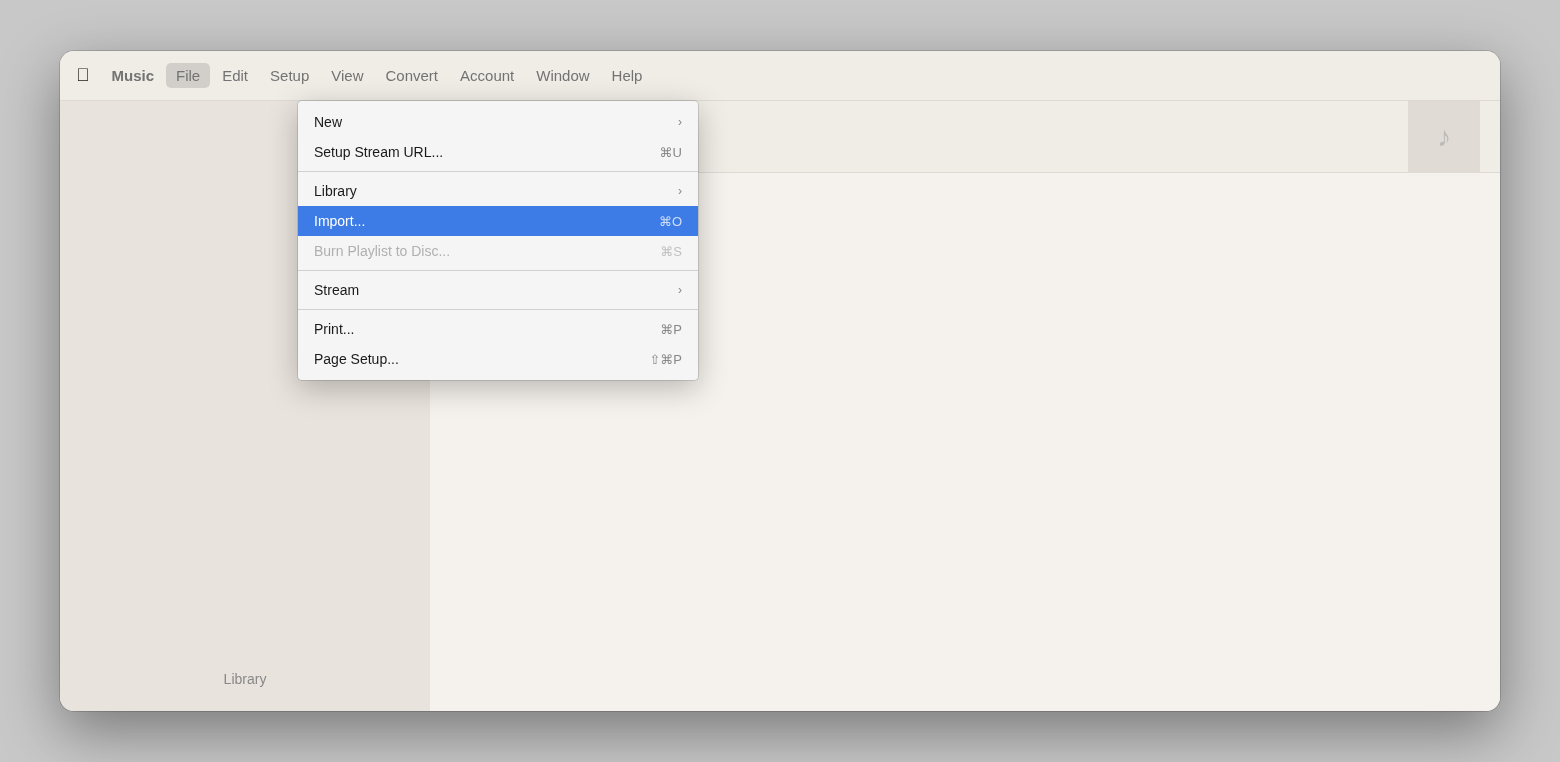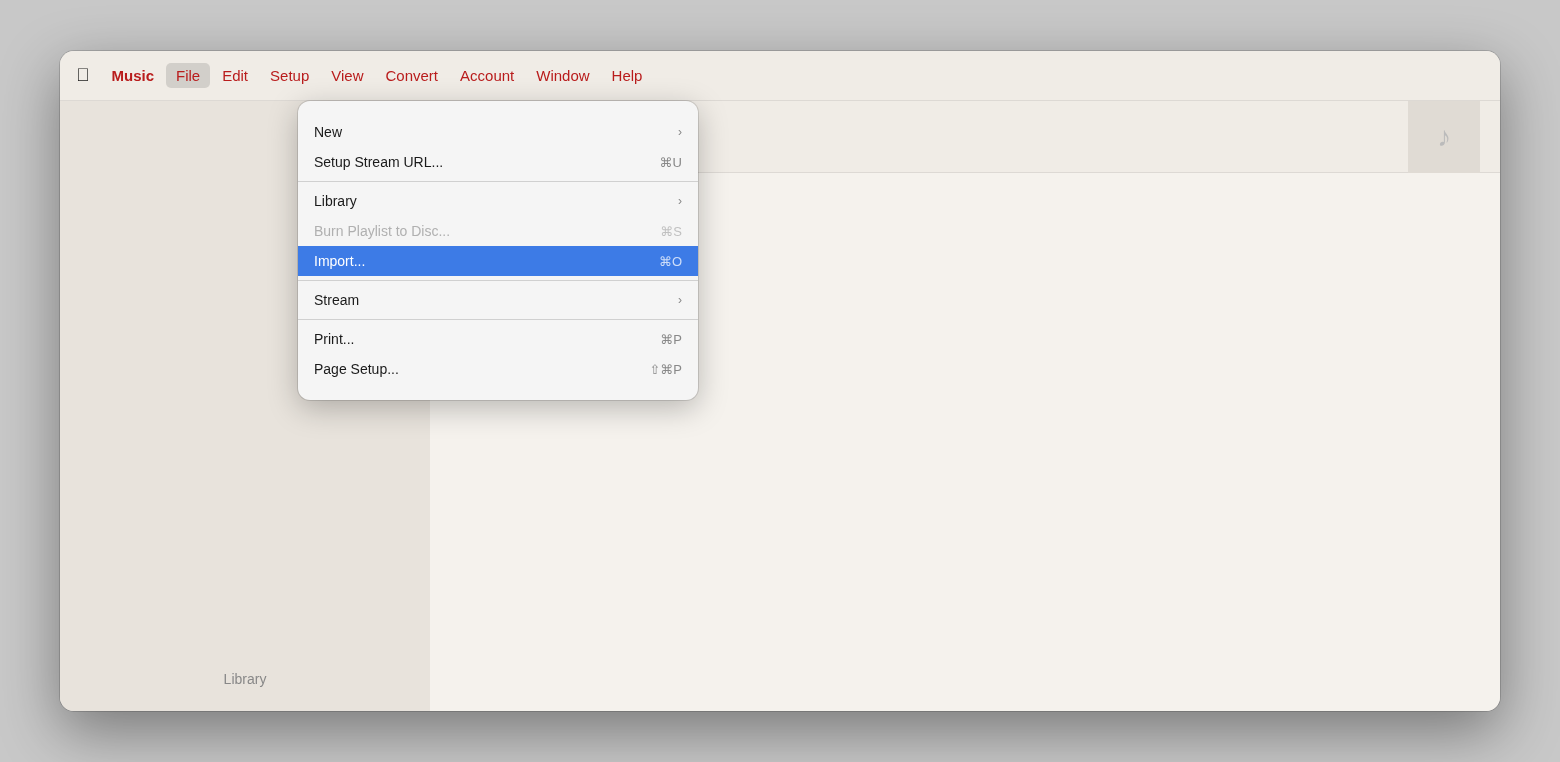--- a/index.html
+++ b/index.html
@@ -41,21 +41,21 @@
     .apple-logo {
       font-size: 18px;
       margin-right: 10px;
       color: #1a1a1a;
     }
 
     .menu-item {
       padding: 4px 10px;
       border-radius: 5px;
       font-size: 15px;
-      color: #b91c1c;
+      color: #737373;
       cursor: pointer;
       white-space: nowrap;
     }
 
     .menu-item.active {
       background: rgba(0,0,0,0.12);
     }
 
     .menu-item.app-name {
       font-weight: 700;
@@ -169,23 +169,23 @@
       bottom: 0;
       z-index: 100;
     }
 
     .dropdown-menu {
       position: absolute;
       top: 50px;
       left: 238px;
       width: 400px;
       background: #f5f5f5;
-      border-radius: 12px;
+      border-radius: 4px;
       box-shadow: 0 8px 30px rgba(0,0,0,0.25), 0 0 0 1px rgba(0,0,0,0.12);
-      padding: 16px 0;
+      padding: 6px 0;
       z-index: 200;
     }
 
     .dropdown-item {
       display: flex;
       align-items: center;
       justify-content: space-between;
       padding: 7px 16px;
       font-size: 14px;
       cursor: pointer;
@@ -294,30 +294,30 @@
       </div>
 
 
       <div class="dropdown-separator"></div>
 
       <div class="dropdown-item">
         <span class="label">Library</span>
         <span class="arrow">›</span>
       </div>
 
+      <div class="dropdown-item highlighted">
+        <span class="label">Import...</span>
+        <span class="shortcut">⌘O</span>
+      </div>
+
       <div class="dropdown-item disabled">
         <span class="label">Burn Playlist to Disc...</span>
         <span class="shortcut">⌘S</span>
       </div>
 
-      <div class="dropdown-item highlighted">
-        <span class="label">Import...</span>
-        <span class="shortcut">⌘O</span>
-      </div>
-
       <div class="dropdown-separator"></div>
 
 
       <div class="dropdown-item">
         <span class="label">Stream</span>
         <span class="arrow">›</span>
       </div>
 
       <div class="dropdown-separator"></div>
 

